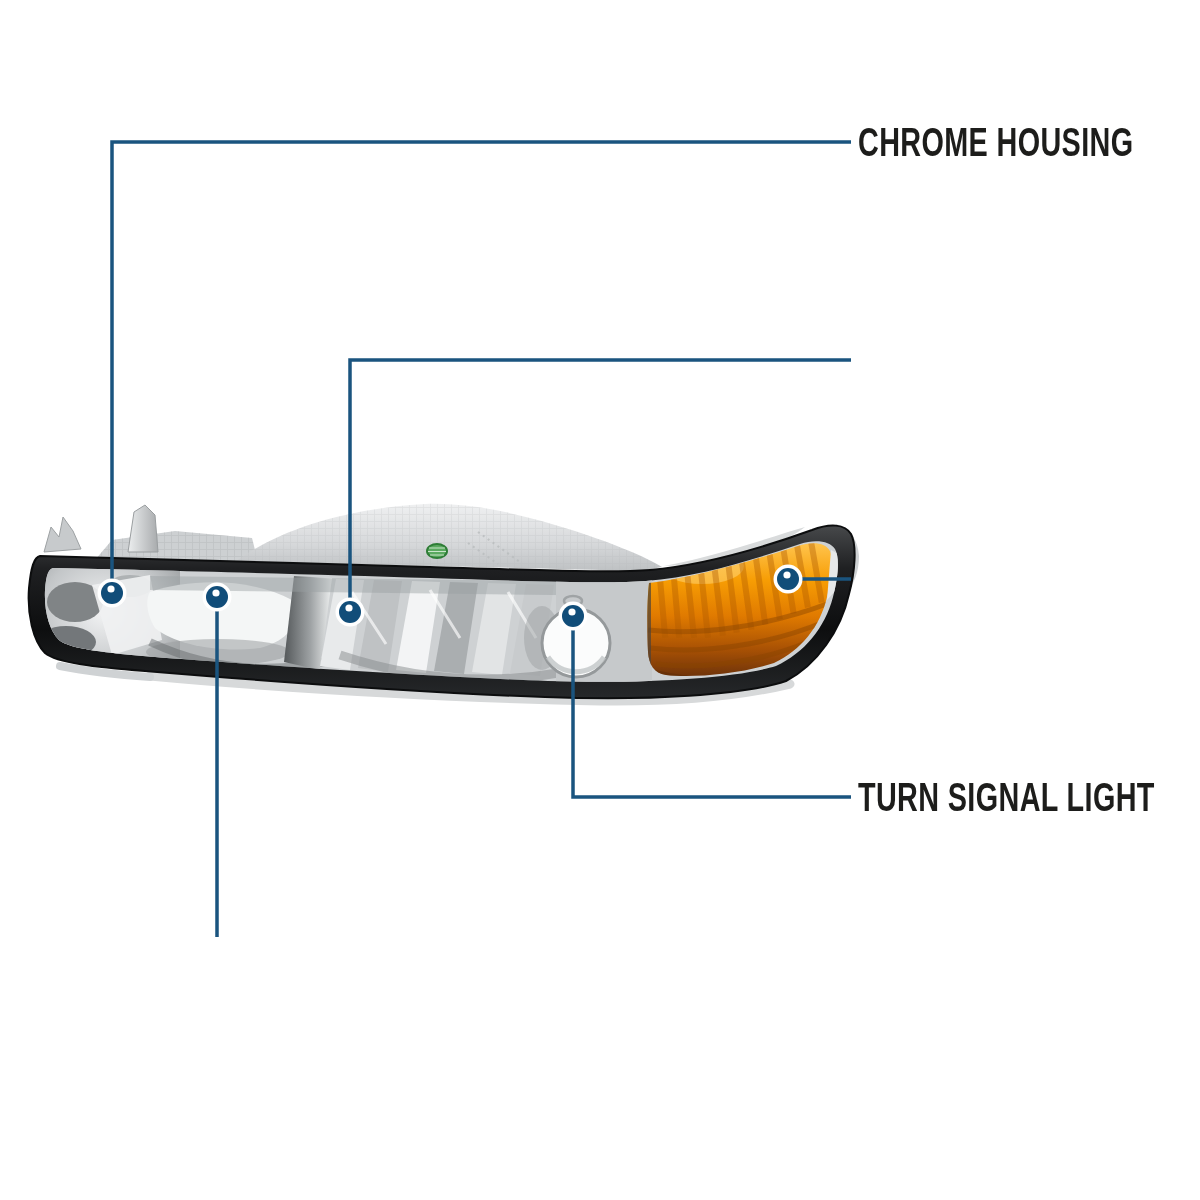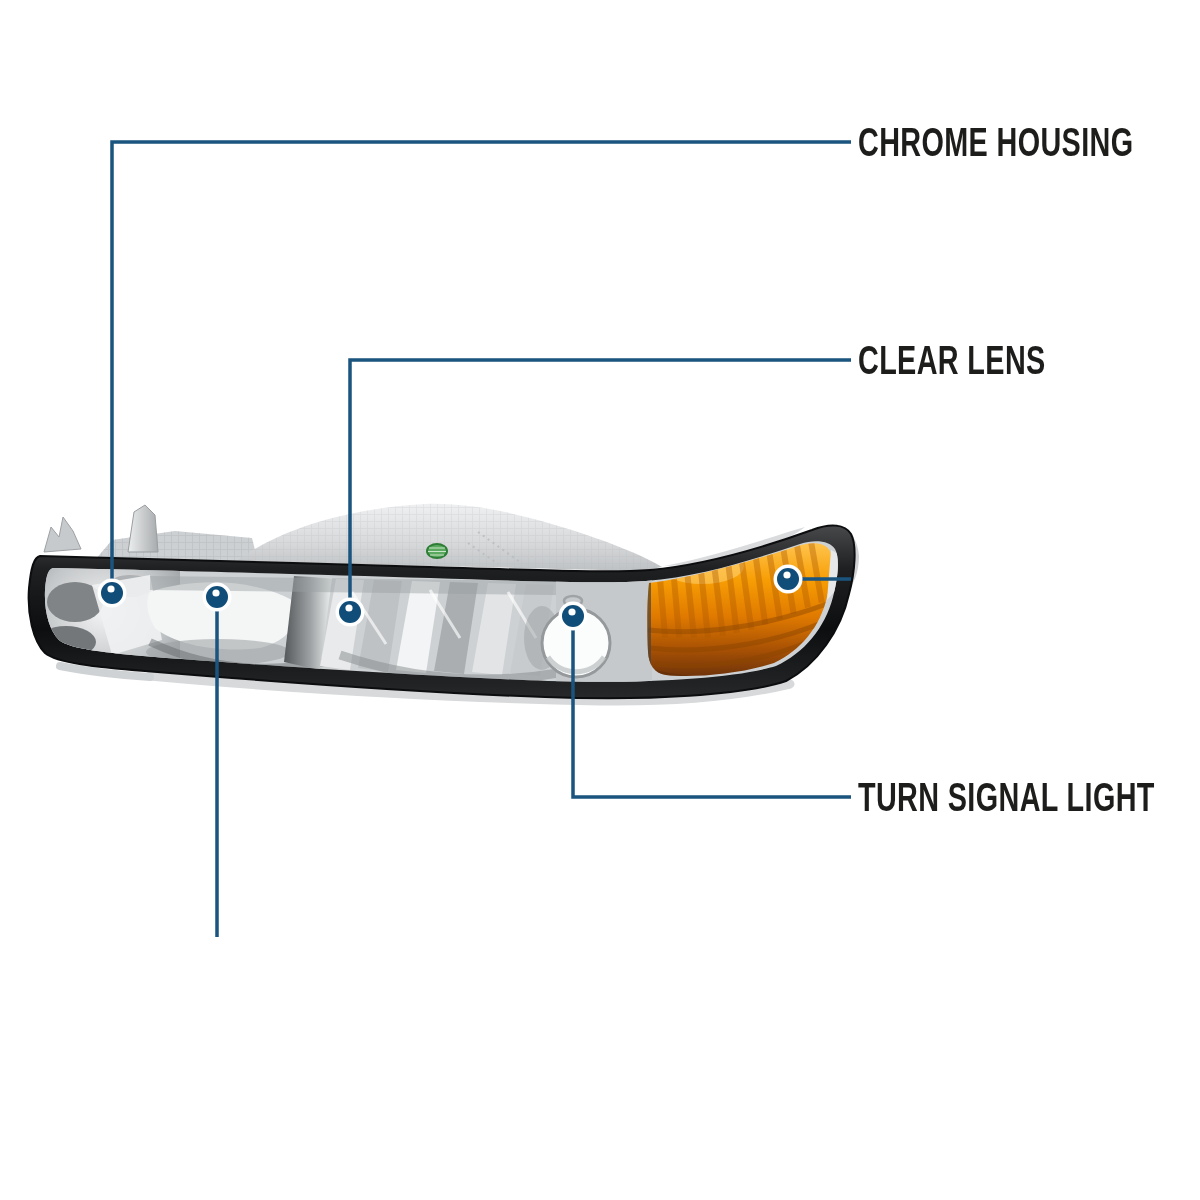--- a/index.html
+++ b/index.html
@@ -228,23 +228,20 @@
         <circle cx="217" cy="597" r="14.5" fill="#ffffff"></circle>
         <circle cx="217" cy="597" r="11" fill="#114d79"></circle>
         <circle cx="216" cy="593" r="3.6" fill="#ffffff"></circle>
       </g>
     </g>
   </svg>
 
   <div class="callout-label lbl-chrome-housing">
     <span class="squeeze">CHROME HOUSING</span>
   </div>
-  <div class="callout-label lbl-clear-lens">
-    <span class="squeeze">CLEAR LENS</span>
-  </div>
   <div class="callout-label lbl-turn-signal-light">
     <span class="squeeze">TURN SIGNAL LIGHT</span>
   </div>
   <div class="callout-label lbl-daytime-running-light">
     <span class="squeeze">DAYTIME RUNNING LIGHT</span>
   </div>
 
 </div>
 
 </body></html>

